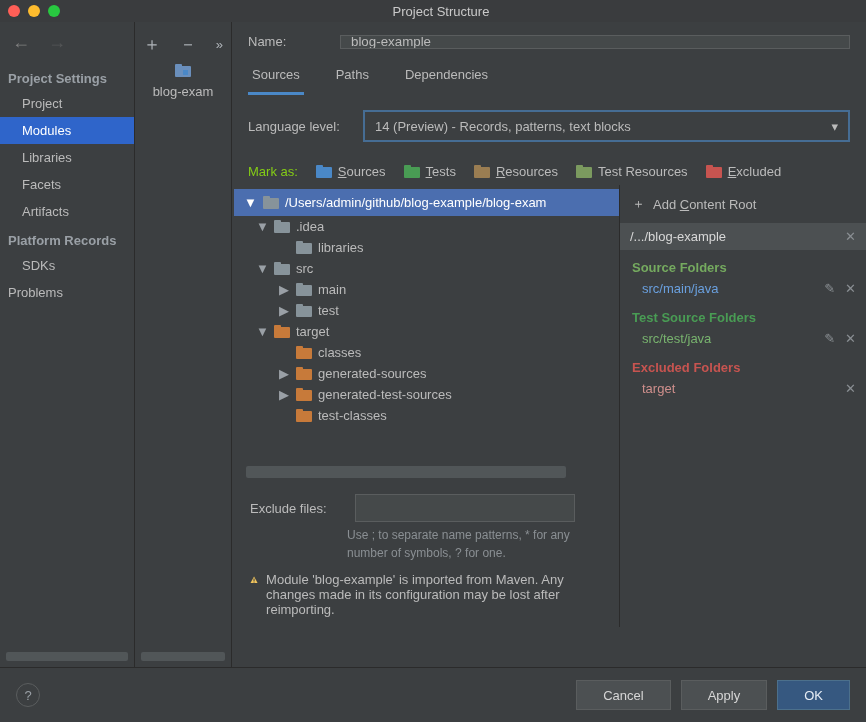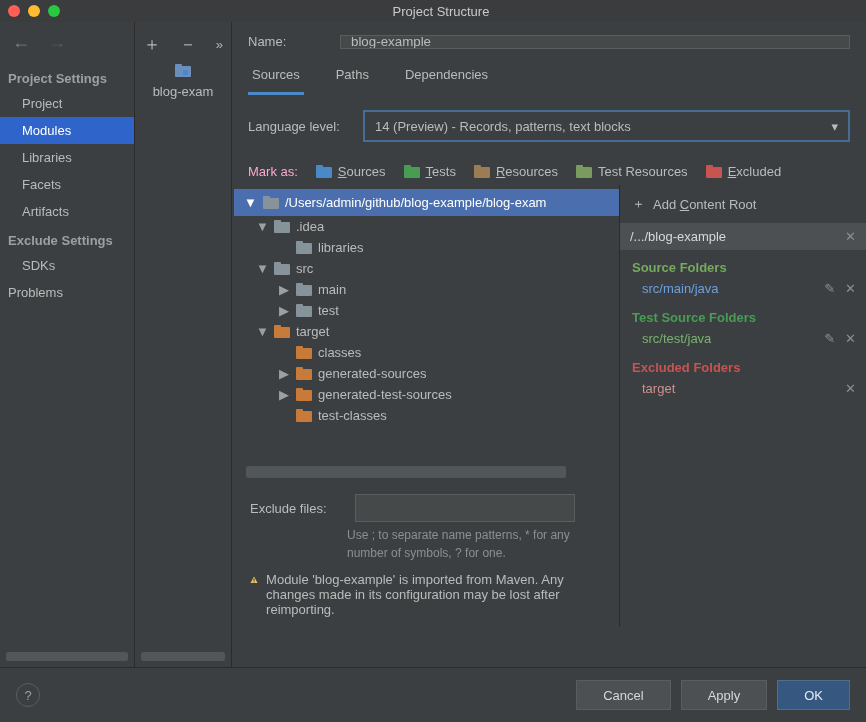--- a/index.html
+++ b/index.html
@@ -38,21 +38,21 @@
   .rightpane{flex:1; background:#3c3f41; display:flex; flex-direction:column; padding:0; min-width:0}
   .row{display:flex; align-items:center; gap:12px; padding:12px 16px 8px}
   .label{color:#bbbbbb; min-width:80px}
   .textinput{flex:1; background:#45494a; border:1px solid #5a5d5e; color:#bbbbbb; padding:6px 10px; height:14px}
   .tabs{display:flex; gap:28px; padding:0 16px; border-bottom:1px solid transparent}
   .tab{padding:10px 4px; color:#bbbbbb; cursor:pointer}
   .tab.active{color:#bbbbbb; border-bottom:3px solid #4a88c7}
   .row2{display:flex; align-items:center; gap:10px; padding:14px 16px 0}
   .select{flex:1; height:32px; background:#3c3f41; border:2px solid #466d94; color:#bbbbbb; display:flex; align-items:center; justify-content:space-between; padding:0 10px}
   .markas-row{display:flex; align-items:center; gap:18px; padding:22px 16px 6px; flex-wrap:wrap}
-  .markas-label{color:#f9a8d4}
+  .markas-label{color:#84cc16}
   .mark-item{display:flex; align-items:center; gap:6px; color:#bbbbbb; cursor:pointer}
   .mark-item .u{text-decoration:underline}
   .content-split{display:flex; min-height:0; padding:0 0 0 0}
   .tree-area{flex:1; padding:4px 0 0 2px; min-width:0}
   .tree-root{display:flex; align-items:center; gap:6px; padding:6px 10px; background:#4b6eaf; color:#fff}
   .tree-row{display:flex; align-items:center; gap:6px; padding:3px 4px; color:#bbbbbb}
   .tree-row .caret{width:12px; display:inline-block; text-align:center; color:#9aa0a6}
   .indent1{padding-left:22px}.indent2{padding-left:44px}
   .side-panel{width:247px; border-left:1px solid #2b2b2b; background:#3c3f41}
   .side-header{display:flex; align-items:center; gap:8px; padding:10px 12px; color:#bbbbbb}
@@ -97,21 +97,21 @@
     <div class="nav-arrows">
       <span>←</span>
       <span style="opacity:.35">→</span>
     </div>
     <div class="section-title">Project Settings</div>
     <div class="nav-item">Project</div>
     <div class="nav-item selected">Modules</div>
     <div class="nav-item">Libraries</div>
     <div class="nav-item">Facets</div>
     <div class="nav-item">Artifacts</div>
-    <div class="section-title" style="margin-top:4px">Exclude Settings</div>
+    <div class="section-title" style="margin-top:4px">Platform Records</div>
     <div class="nav-item">SDKs</div>
     <div class="nav-item" style="padding-left:8px">Problems</div>
     <div style="flex:1"></div>
     <div class="btm-scroll"></div>
   </div>
 
   <div class="midpane">
     <div class="midbar">
       <span>＋</span>
       <span>－</span>

